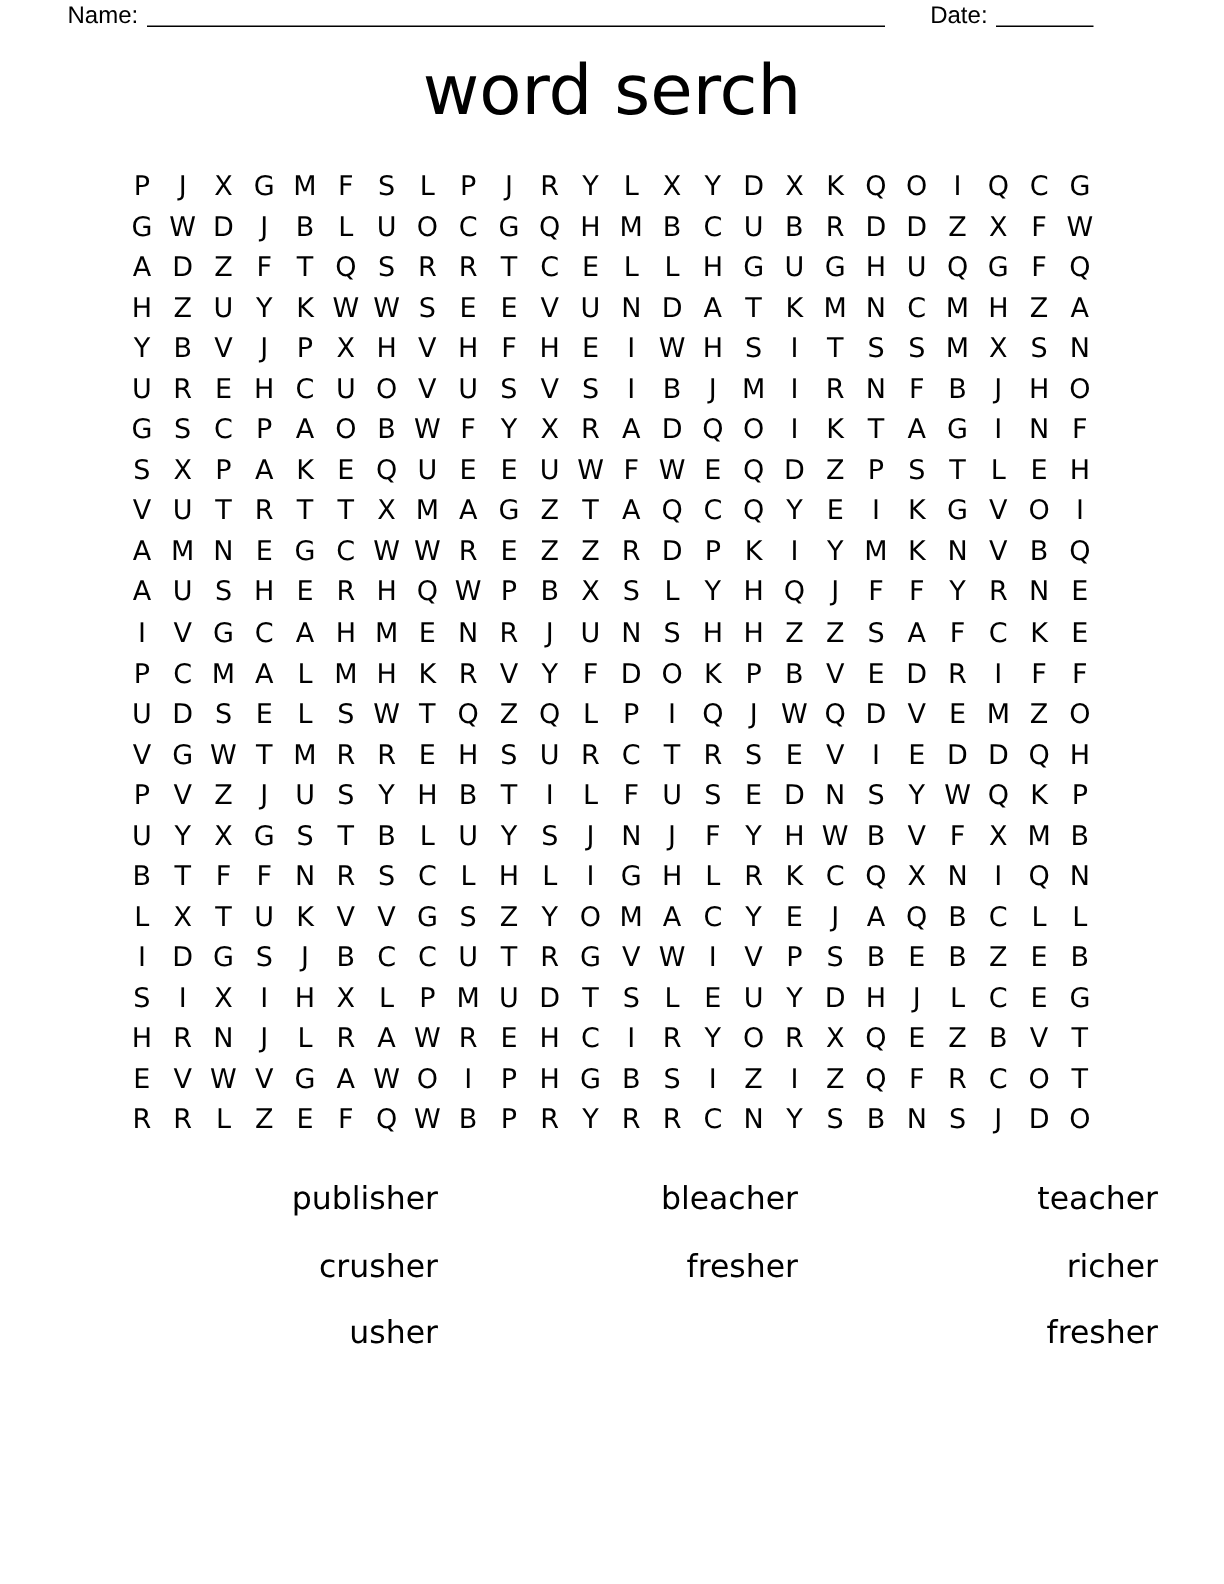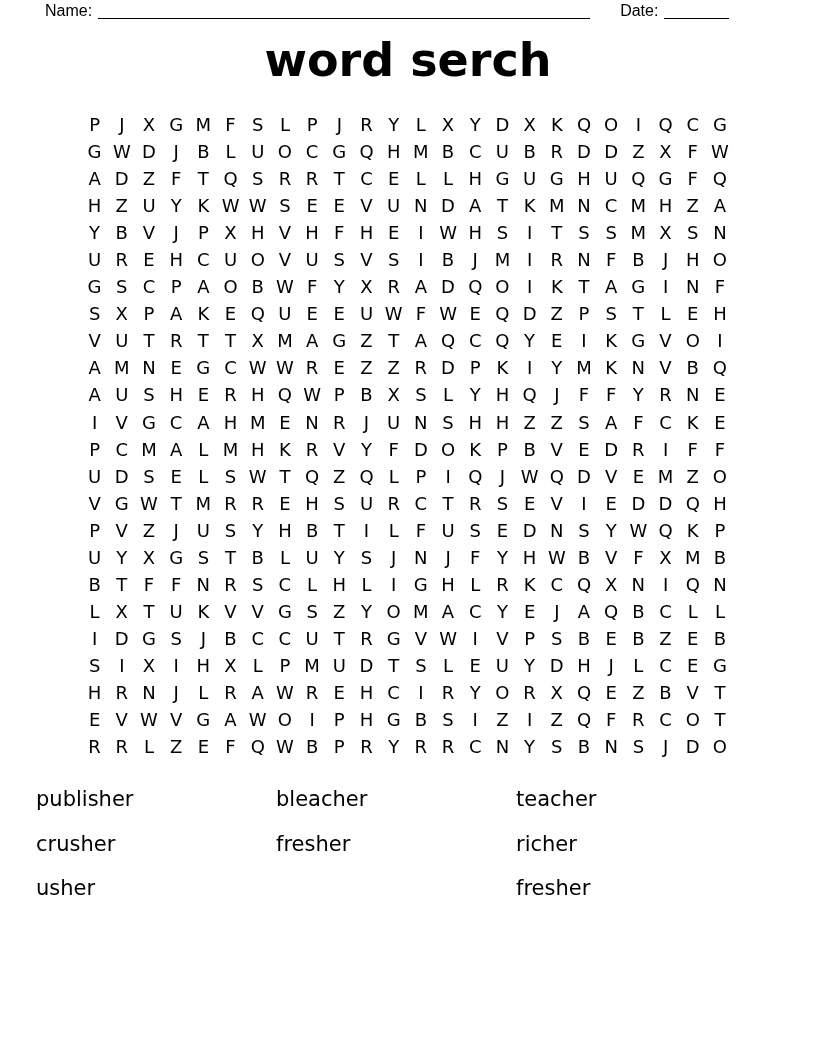--- a/index.html
+++ b/index.html
@@ -16,21 +16,21 @@
     overflow: hidden;
   }
 
   
   .header-row {
     position: absolute;
     top: 2px;
     left: 45px;
     width: 695px;
     display: flex;
-    align-items: center;
+    align-items: flex-start;
     font-family: "Liberation Sans", sans-serif;
     font-size: 16px;
     line-height: 18px;
   }
   .blank-line {
     display: inline-block;
     height: 15px;
     border-bottom: 1px solid #000000;
   }
   .name-line { width: 492px; margin-left: 6px; }
@@ -38,21 +38,21 @@
   .date-line { width: 65px; margin-left: 6px; }
 
   
   .page-title {
     position: absolute;
     top: 33px;
     left: 0;
     width: 100%;
     text-align: center;
     font-size: 46px;
-    font-weight: 700;
+    font-weight: 400;
     letter-spacing: 0px;
     font-family: "DejaVu Sans", sans-serif;
   }
 
   
   .grid {
     position: absolute;
     left: 81px;
     top: 111px;
     display: grid;
@@ -62,23 +62,24 @@
   .cell {
     text-align: center;
     line-height: 27.05px;
     font-size: 18px;
     font-family: "DejaVu Sans", sans-serif;
   }
 
   
   .word-list {
     position: absolute;
-    left: 36px;
+    left: 52px;
     top: 777px;
     display: flex;
+    text-align: right;
   }
   .word-col {
     width: 240px;
   }
   .word {
     font-size: 21px;
     line-height: 44.5px;
     font-family: "DejaVu Sans", sans-serif;
   }
 </style>

